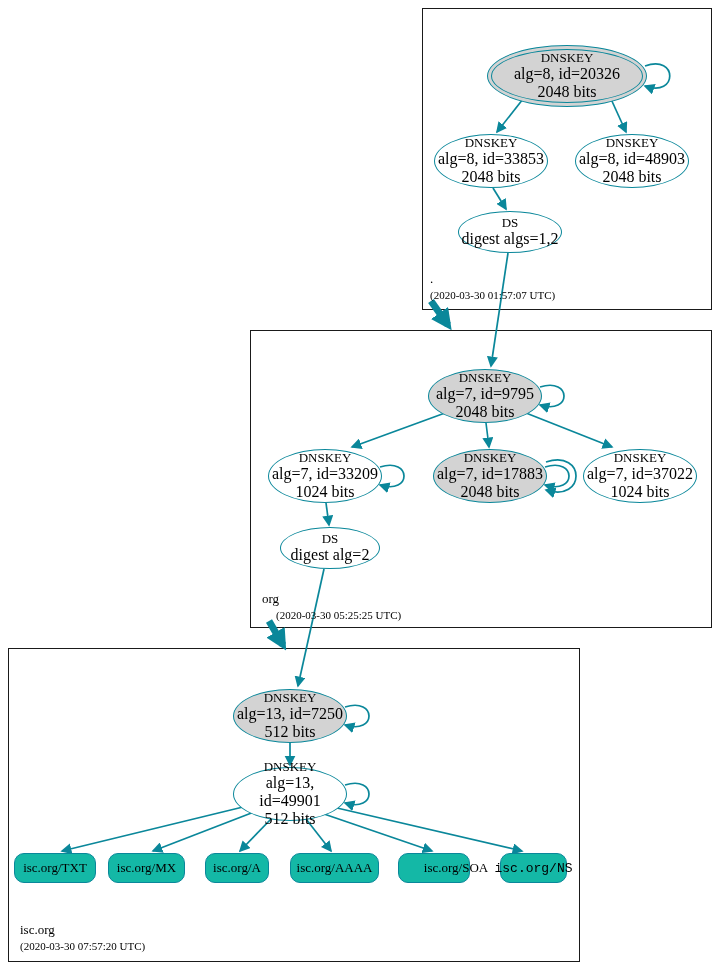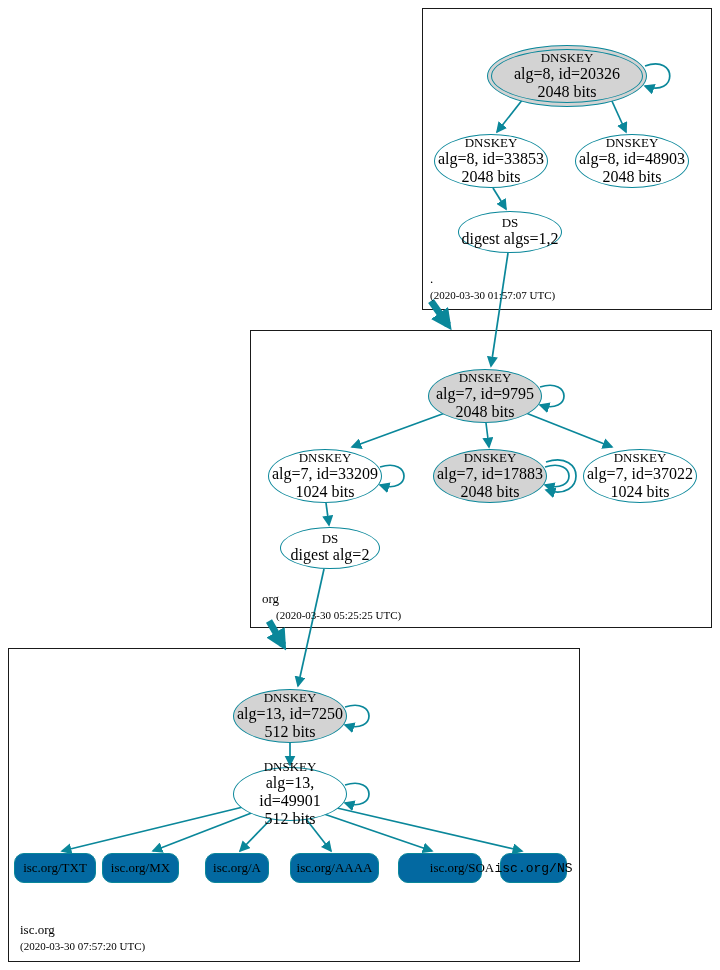--- a/index.html
+++ b/index.html
@@ -17,21 +17,21 @@
           text-align:center; border:1.6px solid #0a879a; border-radius:50%;
           background:#fff; z-index:2; }
   .node.gray { background:#d3d3d3; }
   .node.double { padding:3px; }
   .node.double .shell { border:1.6px solid #0a879a; border-radius:50%; width:100%; height:100%;
           display:flex; align-items:center; justify-content:center; }
   .txt { line-height:1.12; }
   .ntitle { font-size:13px; }
   .ndetail { font-size:16px; }
 
-  .rrset { position:absolute; border:1.6px solid #0a879a; border-radius:10px; background:#0369a1;
+  .rrset { position:absolute; border:1.6px solid #0a879a; border-radius:10px; background:#14b8a6;
            display:flex; align-items:center; justify-content:center; font-size:13px; z-index:2; }
 
   .zone-label { position:absolute; font-size:13px; z-index:2; }
   .zone-ts { position:absolute; font-size:11px; z-index:2; }
 </style>
 </head>
 <body>
 
 <div class="canvas">
 
@@ -166,22 +166,22 @@
 
   <div class="node" style="left:233px; top:767px; width:114px; height:54px;">
     <div class="txt">
       <div class="ntitle">DNSKEY</div>
       <div class="ndetail">alg=13, id=49901</div>
       <div class="ndetail">512 bits</div>
     </div>
   </div>
 
   <div class="rrset" style="left:14px; top:853px; width:82px; height:30px;">isc.org/TXT</div>
-  <div class="rrset" style="left:102px; top:853px; width:77px; height:30px;">isc.org/MX</div>
+  <div class="rrset" style="left:108px; top:853px; width:77px; height:30px;">isc.org/MX</div>
   <div class="rrset" style="left:205px; top:853px; width:64px; height:30px;">isc.org/A</div>
   <div class="rrset" style="left:290px; top:853px; width:89px; height:30px;">isc.org/AAAA</div>
-  <div class="rrset" style="left:398px; top:853px; width:84px; height:30px;padding-left:44px;">isc.org/SOA</div>
+  <div class="rrset" style="left:398px; top:853px; width:72px; height:30px;padding-left:44px;">isc.org/SOA</div>
   <div class="rrset" style="left:500px; top:853px; width:67px; height:30px;font-family:Liberation Mono, monospace;">isc.org/NS</div>
 
   <div class="zone-label" style="left:20px; top:922px;">isc.org</div>
   <div class="zone-ts" style="left:20px; top:940px;">(2020-03-30 07:57:20 UTC)</div>
 
 </div>
 
 </body></html>

